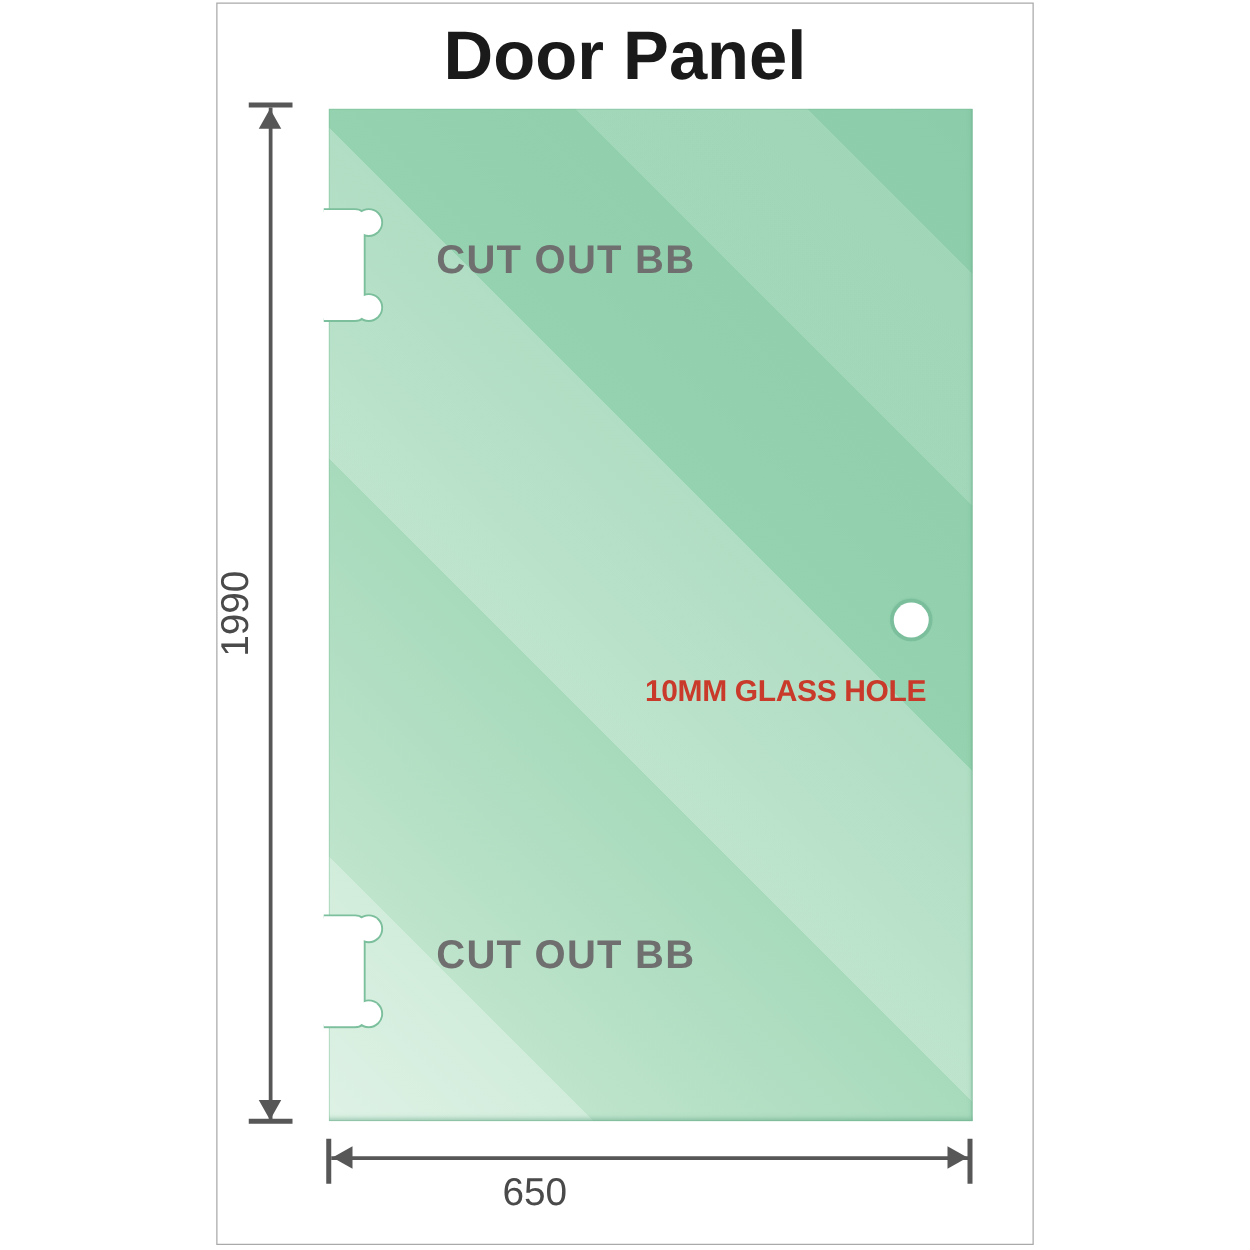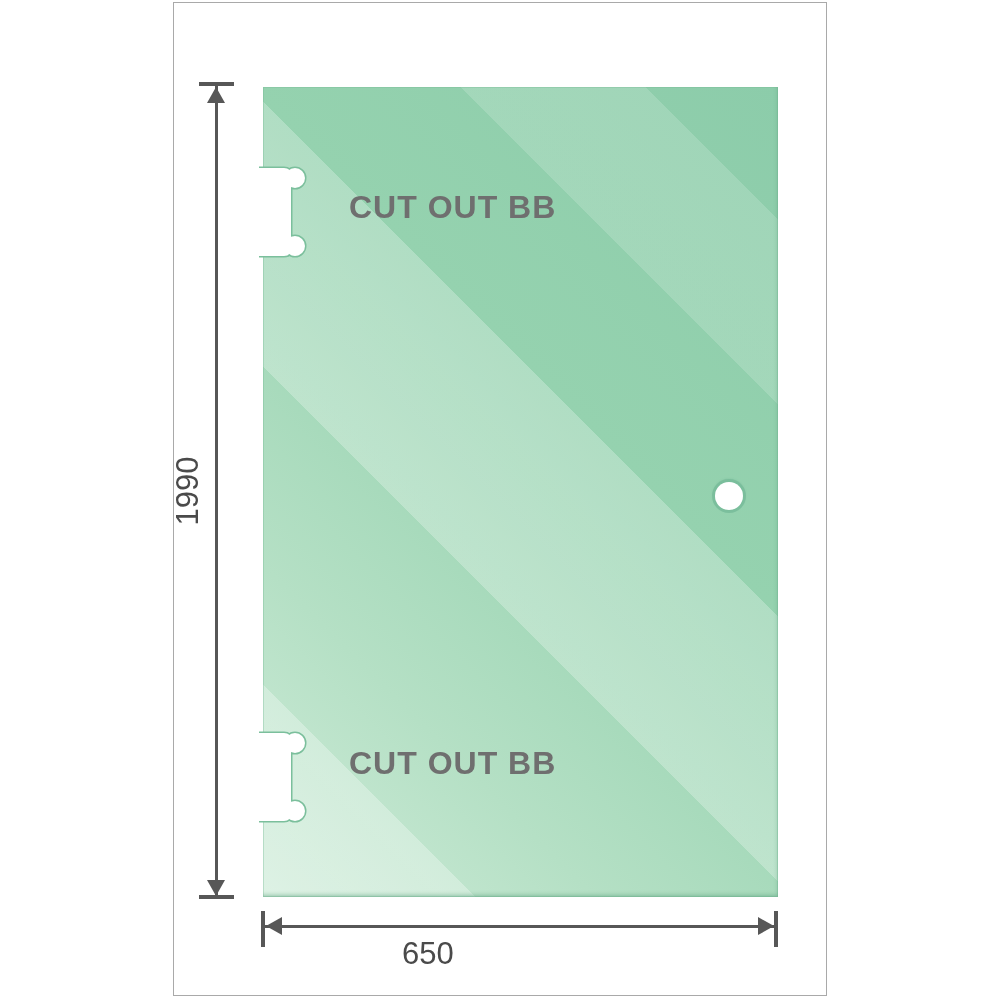--- a/index.html
+++ b/index.html
@@ -118,20 +118,21 @@
     left:402px;top:936px;
   }
 </style>
 </head>
 <body>
 
 <div class="stage">
 
   <div class="frame"></div>
 
+  <h1 class="title">Door Panel</h1>
 
   <div class="panel"></div>
 
   <svg class="cutout cutout-top" viewBox="0 0 52 92">
     <g stroke="#7bbf9c" stroke-width="3" fill="#ffffff">
       <path d="M -4 2 H 25 Q 32 2 32 9 V 83 Q 32 90 25 90 H -4 Z"></path>
       <circle cx="36" cy="12" r="10"></circle>
       <circle cx="36" cy="80" r="10"></circle>
     </g>
     <g fill="#ffffff">
@@ -151,20 +152,21 @@
       <path d="M -4 2 H 25 Q 32 2 32 9 V 83 Q 32 90 25 90 H -4 Z"></path>
       <circle cx="36" cy="12" r="10"></circle>
       <circle cx="36" cy="80" r="10"></circle>
     </g>
   </svg>
 
   <div class="glass-hole"></div>
 
   <div class="cutout-label top">CUT OUT BB</div>
   <div class="cutout-label bottom">CUT OUT BB</div>
+  <div class="hole-label">10MM GLASS HOLE</div>
 
   <div class="dim vdim-cap-top"></div>
   <div class="dim vdim-line"></div>
   <div class="dim vdim-cap-bottom"></div>
   <div class="arrow arrow-up"></div>
   <div class="arrow arrow-down"></div>
   <div class="dim-value height-value">1990</div>
 
   <div class="dim hdim-cap-left"></div>
   <div class="dim hdim-line"></div>

